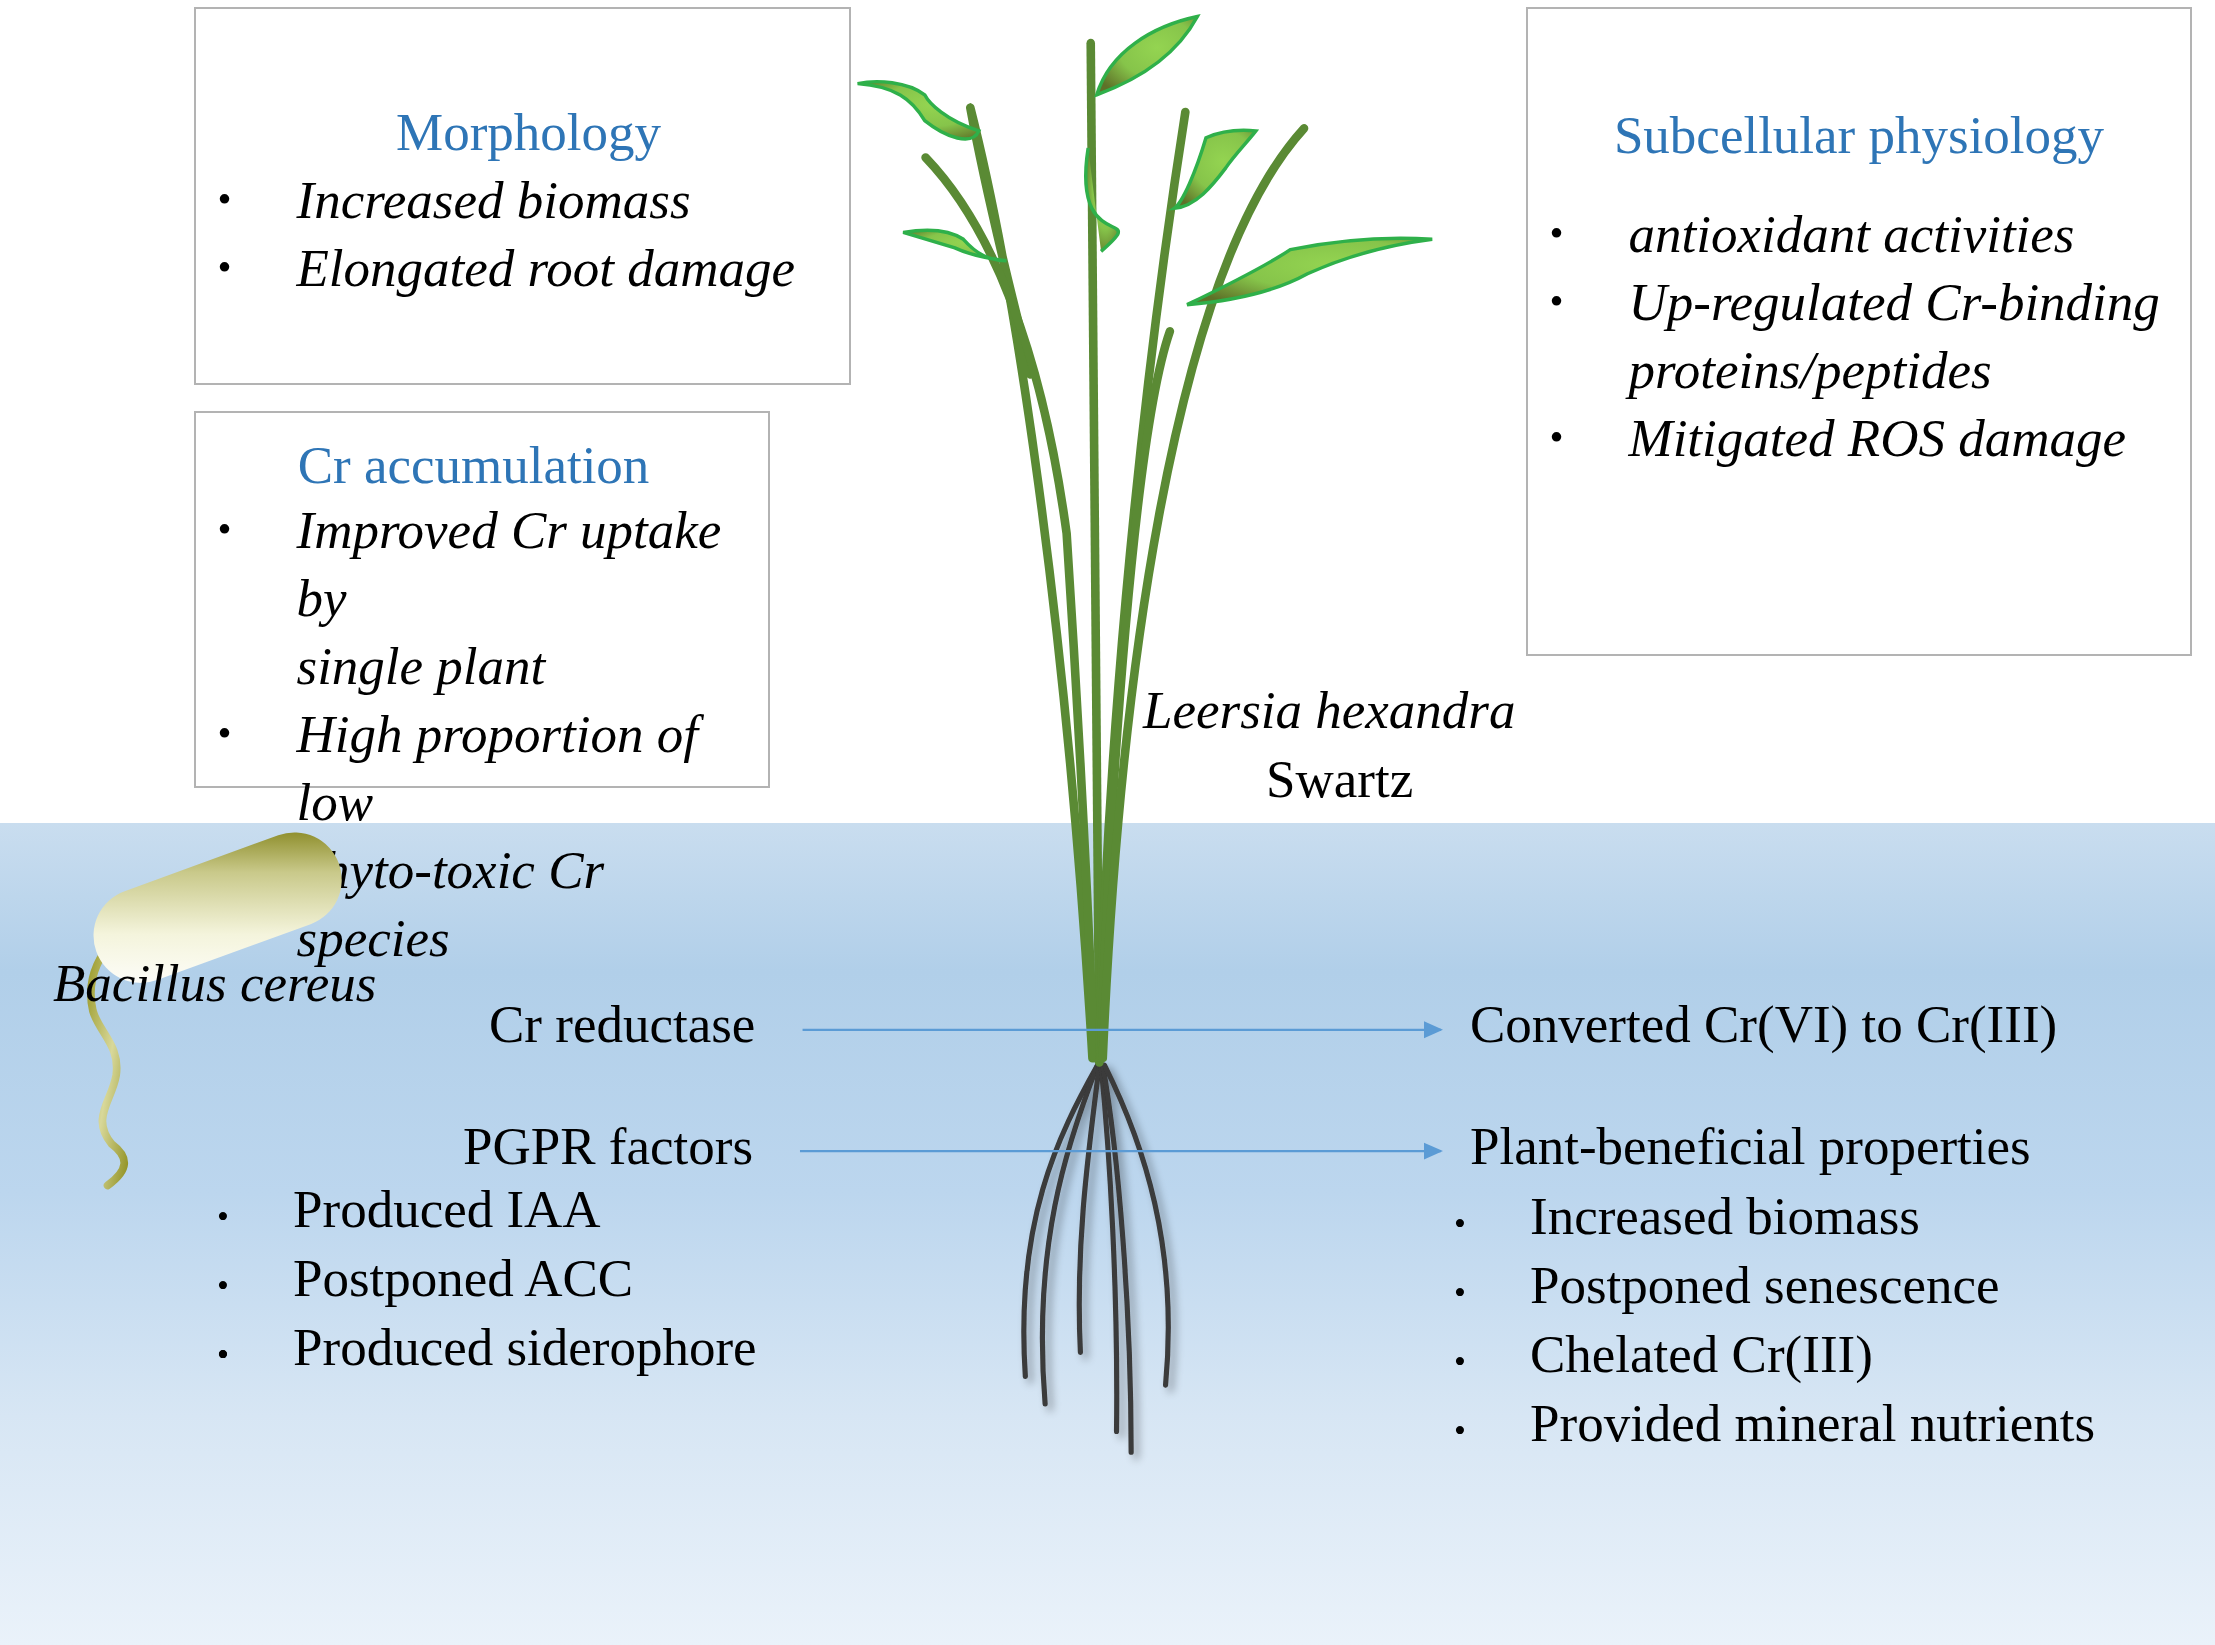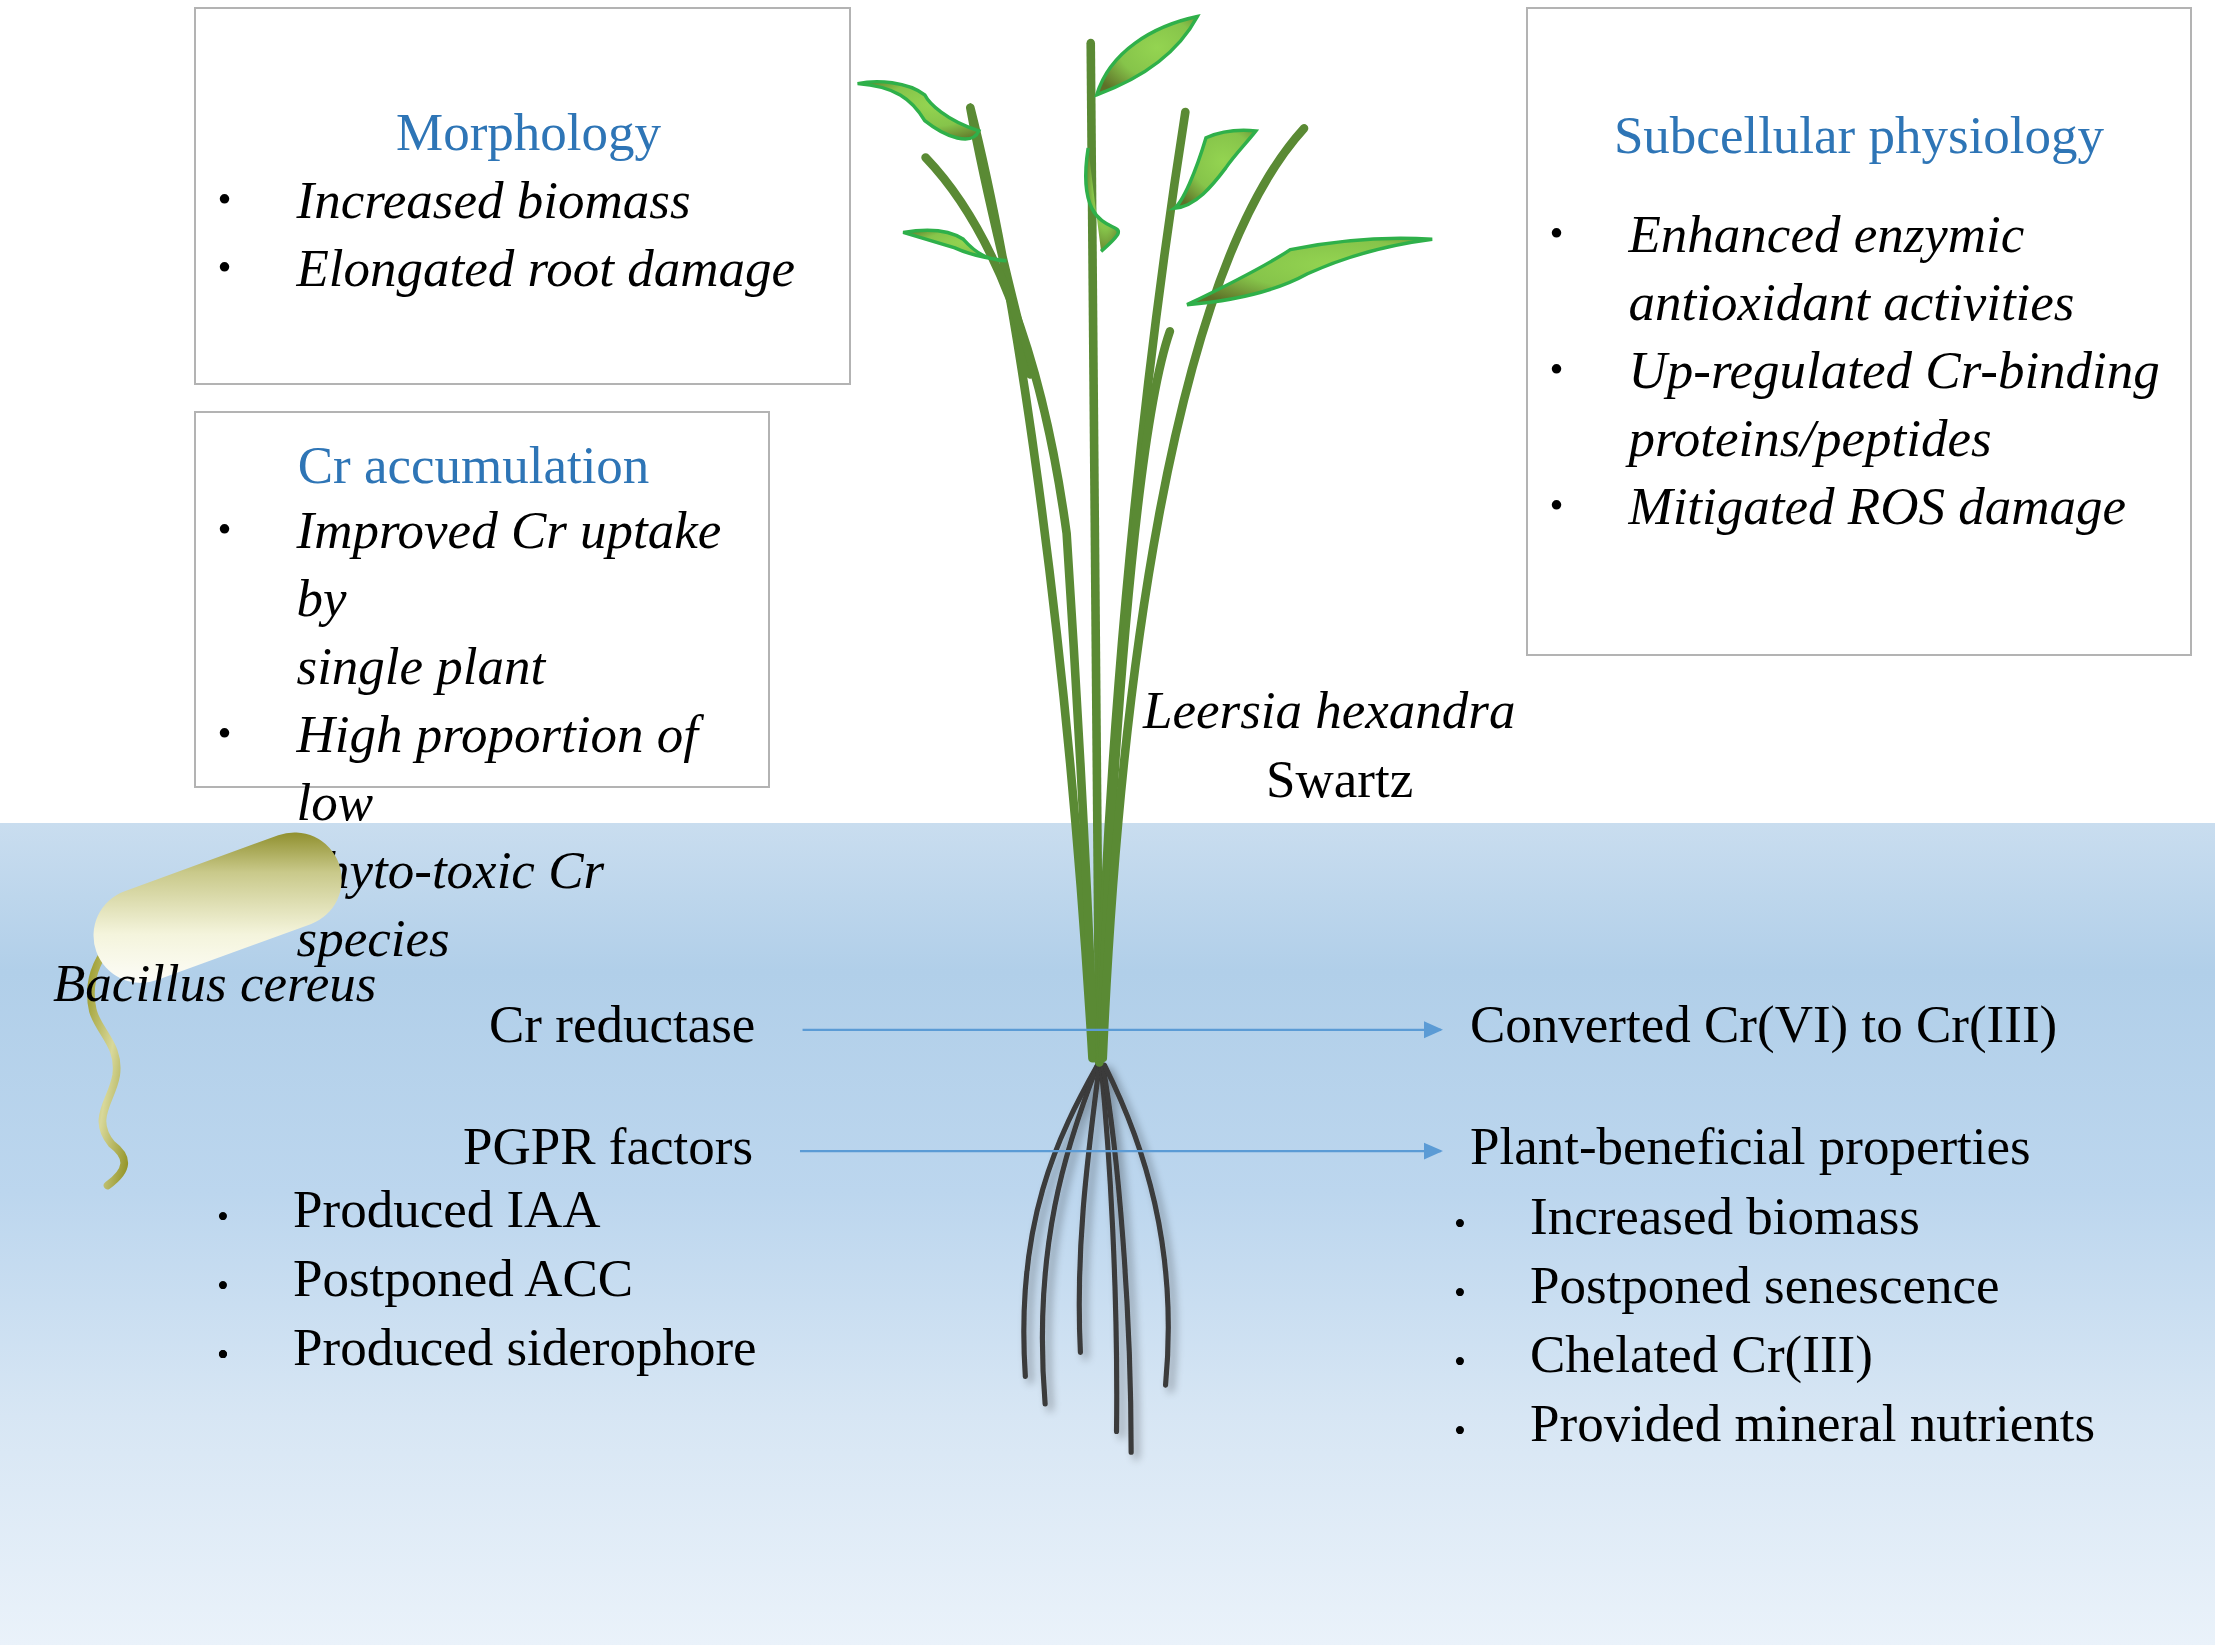--- a/index.html
+++ b/index.html
@@ -36,21 +36,21 @@
     <li><span class="bullet">•</span><span>Improved Cr uptake by</span></li>
     <li><span>single plant</span></li>
     <li><span class="bullet">•</span><span>High proportion of low</span></li>
     <li><span>phyto-toxic Cr species</span></li>
   </ul>
 </div>
 
 <div class="box" style="left:1483px; top:6.9px; width:666px; height:649px;margin-left:43px;">
   <div class="box-title" style="top:96px;">Subcellular physiology</div>
   <ul class="blist" style="left:21.5px; top:191px;">
-    <li><span class="bullet">•</span><span>Enhanced enzymic</span></li>
+    <li><span class="bullet">•</span></li>
     <li><span>antioxidant activities</span></li>
     <li><span class="bullet">•</span><span>Up-regulated Cr-binding</span></li>
     <li><span>proteins/peptides</span></li>
     <li><span class="bullet">•</span><span>Mitigated ROS damage</span></li>
   </ul>
 </div>
 
 <svg class="layer" width="2215" height="1645" viewBox="0 0 2575 1912">
   <defs>
     <radialGradient id="leafGrad" cx="60%" cy="40%" r="70%">

